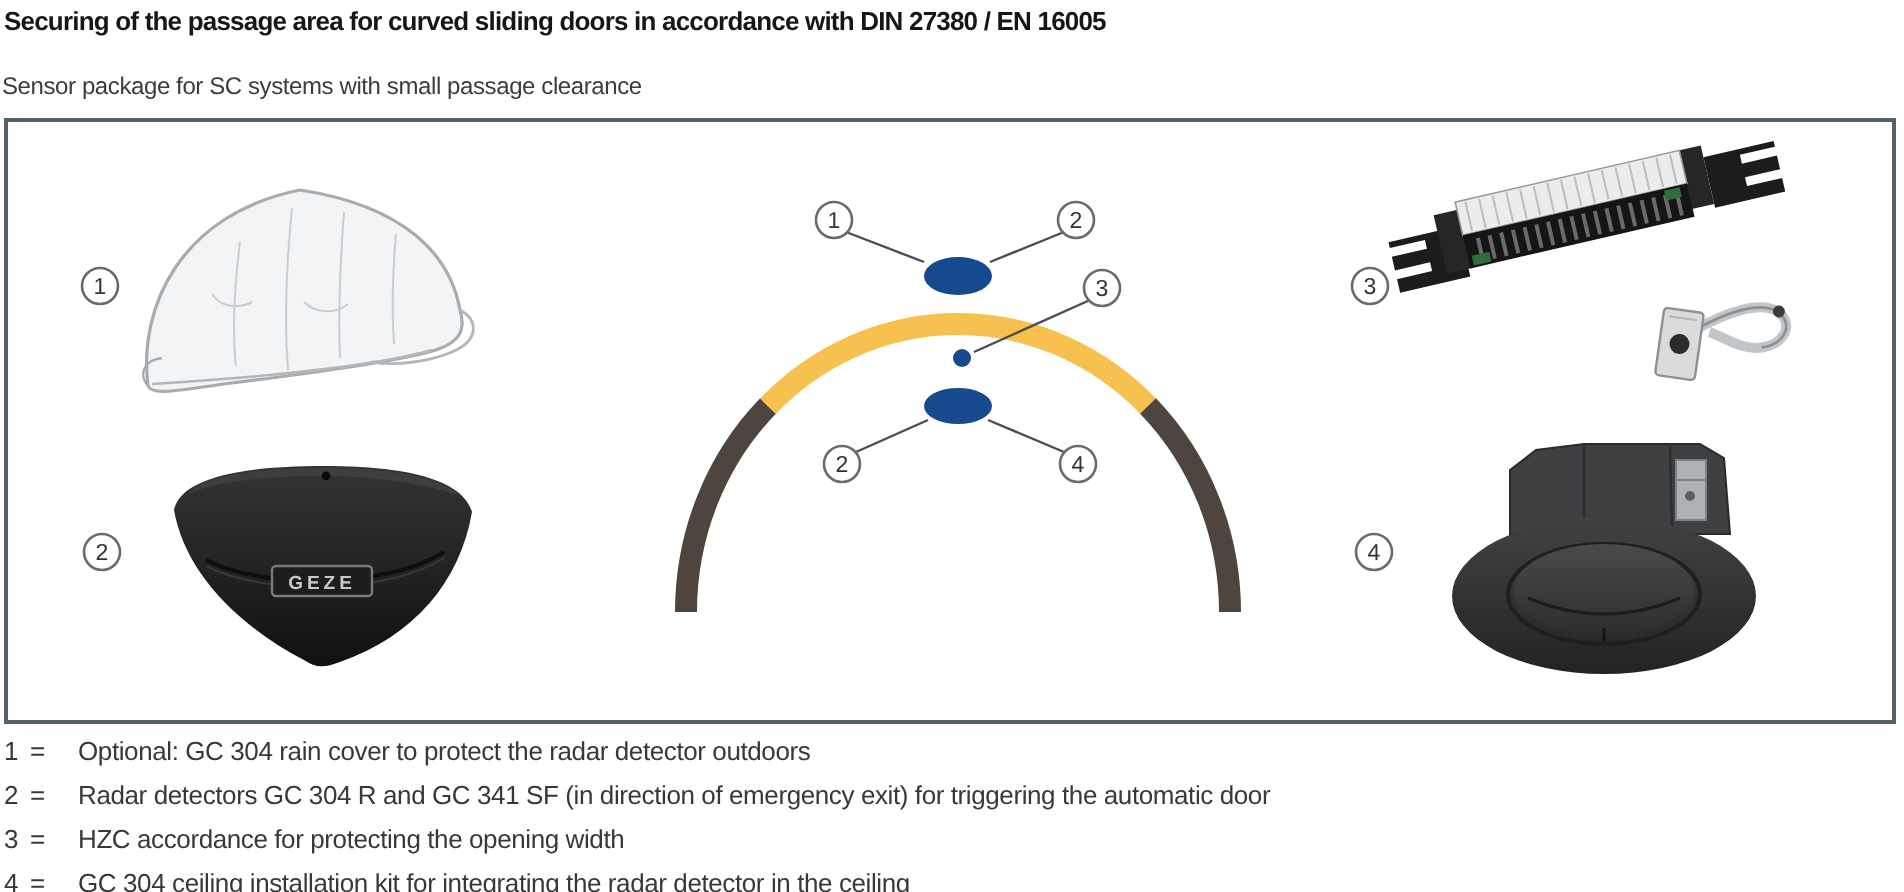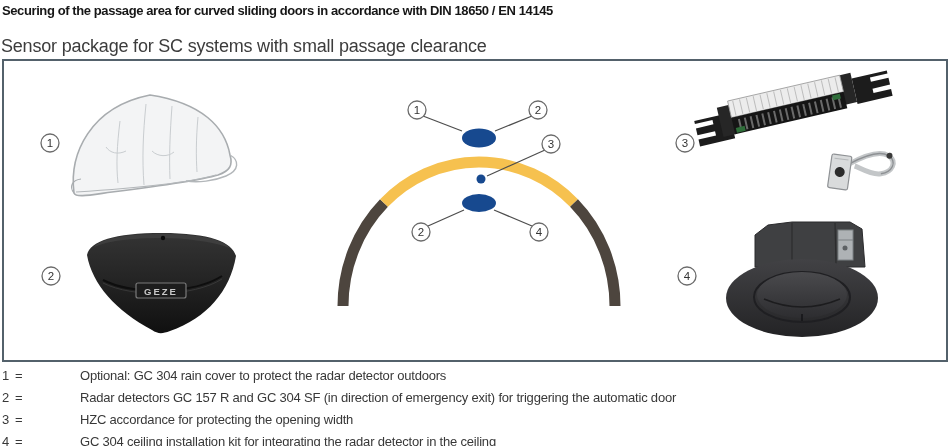--- a/index.html
+++ b/index.html
@@ -7,41 +7,41 @@
     position:relative; width:952px; height:446px; background:#ffffff;
     font-family:"Liberation Sans", sans-serif; overflow:hidden; color:#1b1b1b;
   }
   .doc-title {
     position:absolute; left:2px; top:3px; width:940px;
     font-size:13px; font-weight:bold; letter-spacing:-0.4px; color:#161616;
     white-space:nowrap;
   }
   .doc-subtitle {
     position:absolute; left:1px; top:36px; width:940px;
-    font-size:18px; color:#3c3c3c; letter-spacing:-0.2px; white-space:nowrap;
+    font-size:12px; color:#3c3c3c; letter-spacing:-0.2px; white-space:nowrap;
   }
   .diagram-svg { position:absolute; left:2px; top:59px; }
   .legend {
     position:absolute; left:2px; top:365px; width:946px;
     font-size:13px; color:#383838; letter-spacing:-0.2px;
   }
   .legend-row { display:flex; line-height:22px; }
   .legend-num { width:13px; flex:0 0 13px; }
   .legend-eq  { width:24px; flex:0 0 24px; }
-  .legend-text { flex:1; white-space:nowrap;margin-left:41px; }
+  .legend-text { flex:1; white-space:nowrap; }
   text { font-family:"Liberation Sans", sans-serif; }
   .callout-num { font-size:11.5px; fill:#333; }
   .geze-logo { font-size:9.5px; font-weight:bold; letter-spacing:2px; fill:#c9c9c9; }
 </style>
 </head>
 <body>
 
 <div class="page">
 
-  <div class="doc-title">Securing of the passage area for curved sliding doors in accordance with DIN 18650 / EN 14145</div>
+  <div class="doc-title">Securing of the passage area for curved sliding doors in accordance with DIN 27380 / EN 16005</div>
   <div class="doc-subtitle">Sensor package for SC systems with small passage clearance</div>
 
   <svg class="diagram-svg" width="946" height="304" viewBox="0 0 946 304">
     <defs>
       <linearGradient id="ringGrad" x1="0" y1="0" x2="0" y2="1">
         <stop offset="0" stop-color="#424245"></stop>
           <stop offset="1" stop-color="#232325"></stop>
       </linearGradient>
       <linearGradient id="domeGrad" x1="0" y1="0" x2="0" y2="1">
         <stop offset="0" stop-color="#4a4a4d"></stop>
@@ -163,21 +163,21 @@
 
   <div class="legend">
     <div class="legend-row">
       <span class="legend-num">1</span>
       <span class="legend-eq">=</span>
       <span class="legend-text">Optional: GC 304 rain cover to protect the radar detector outdoors</span>
     </div>
     <div class="legend-row">
       <span class="legend-num">2</span>
       <span class="legend-eq">=</span>
-      <span class="legend-text">Radar detectors GC 157 R and GC 304 SF (in direction of emergency exit) for triggering the automatic door</span>
+      <span class="legend-text">Radar detectors GC 304 R and GC 341 SF (in direction of emergency exit) for triggering the automatic door</span>
     </div>
     <div class="legend-row">
       <span class="legend-num">3</span>
       <span class="legend-eq">=</span>
       <span class="legend-text">HZC accordance for protecting the opening width</span>
     </div>
     <div class="legend-row">
       <span class="legend-num">4</span>
       <span class="legend-eq">=</span>
       <span class="legend-text">GC 304 ceiling installation kit for integrating the radar detector in the ceiling</span>

